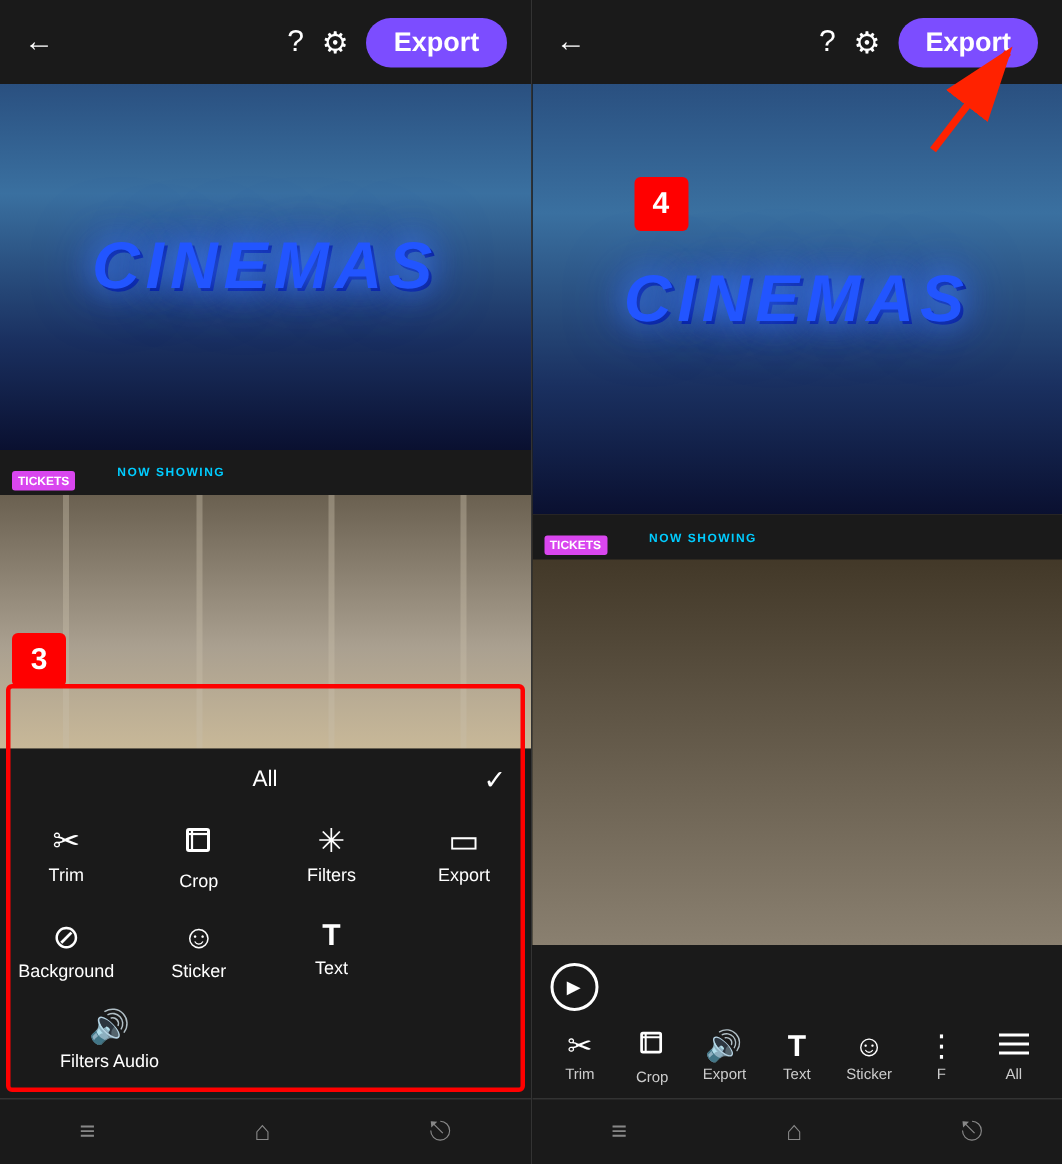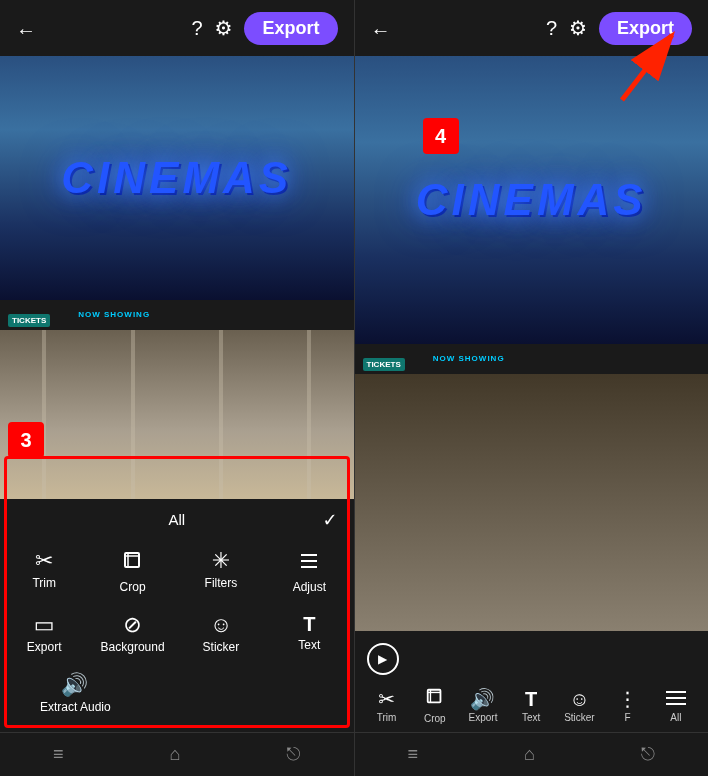--- a/index.html
+++ b/index.html
@@ -117,21 +117,21 @@
     .tickets-bar {
       height: 30px;
       background: #1a1a1a;
       display: flex;
       align-items: center;
       padding: 0 8px;
       gap: 8px;
     }
 
     .tickets-sign {
-      background: #0f766e;
+      background: #d946ef;
       color: #fff;
       font-size: 8px;
       font-weight: bold;
       padding: 2px 4px;
       border-radius: 2px;
       margin-top: 11px;
     }
 
     .now-showing {
       color: #00ccff;
@@ -459,48 +459,38 @@
             <line x1="3" y1="6" x2="17" y2="6" stroke="white" stroke-width="1.5"></line>
           </svg>
         </span>
         <span class="menu-item-label">Crop</span>
       </div>
       <div class="menu-item">
         <span class="menu-item-icon">✳</span>
         <span class="menu-item-label">Filters</span>
       </div>
       <div class="menu-item">
-        <span class="menu-item-icon">
-          <svg width="22" height="22" viewBox="0 0 22 22" fill="white" xmlns="http://www.w3.org/2000/svg">
-            <line x1="3" y1="5" x2="19" y2="5" stroke="white" stroke-width="2"></line>
-            <line x1="3" y1="11" x2="19" y2="11" stroke="white" stroke-width="2"></line>
-            <line x1="3" y1="17" x2="19" y2="17" stroke="white" stroke-width="2"></line>
-          </svg>
-        </span>
-        <span class="menu-item-label">Adjust</span>
-      </div>
-      <div class="menu-item">
         <span class="menu-item-icon">▭</span>
         <span class="menu-item-label">Export</span>
       </div>
       <div class="menu-item">
         <span class="menu-item-icon">⊘</span>
         <span class="menu-item-label">Background</span>
       </div>
       <div class="menu-item">
         <span class="menu-item-icon">☺</span>
         <span class="menu-item-label">Sticker</span>
       </div>
       <div class="menu-item">
         <span class="menu-item-icon" style="font-size:20px;font-weight:bold;">T</span>
         <span class="menu-item-label">Text</span>
       </div>
       <div class="menu-item" style="grid-column: span 4; justify-self: start; padding-left: 40px;">
         <span class="menu-item-icon">🔊</span>
-        <span class="menu-item-label">Extract Audio</span>
+        <span class="menu-item-label">Filters Audio</span>
       </div>
     </div>
   </div>
 
   <div class="phone-nav">
     <span class="nav-icon">≡</span>
     <span class="nav-icon">⌂</span>
     <span class="nav-icon">⎋</span>
   </div>
 </div>

